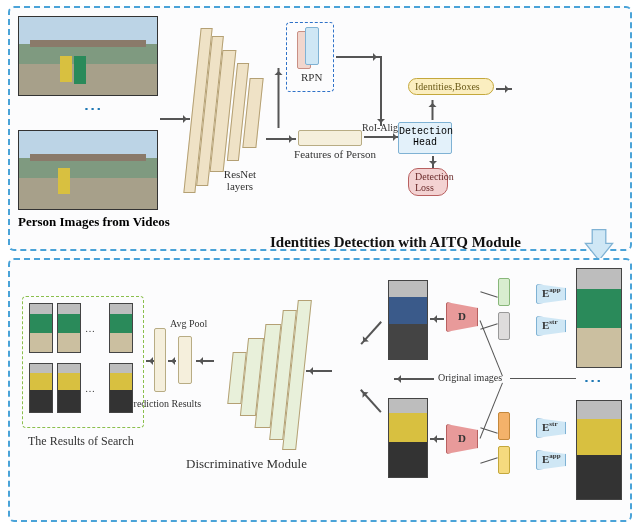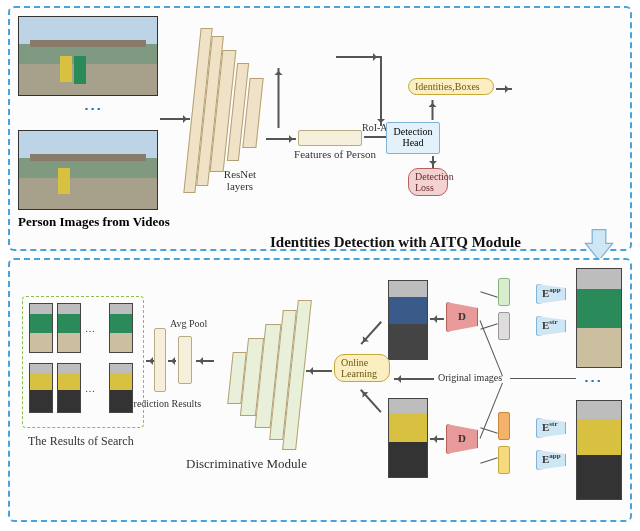--- a/index.html
+++ b/index.html
@@ -94,33 +94,38 @@
     <div class="layer" style="left:12px; top:8px; width:12px; height:150px;"></div>
     <div class="layer" style="left:24px; top:22px; width:14px; height:122px;"></div>
     <div class="layer" style="left:40px; top:35px; width:12px; height:98px;"></div>
     <div class="layer" style="left:54px; top:50px; width:14px; height:70px;"></div>
   </div>
   <div class="small-label" style="left:200px; top:160px; width:60px; white-space:pre;text-align:center;">ResNet
 layers</div>
 
   <div class="arrow" style="left:256px; top:130px; width:30px;"></div>
 
+  <div class="minibox rpn-box" style="left:276px; top:14px; width:48px; height:70px;">
+    <div class="block pinkish" style="left:10px; top:8px; width:14px; height:38px;"></div>
+    <div class="block bluish" style="left:18px; top:4px; width:14px; height:38px;"></div>
+    <div class="small-label" style="left:14px; top:48px;">RPN</div>
+  </div>
 
   <div class="arrow down" style="left:268px; top:60px; height:60px; transform:rotate(180deg);"></div>
 
   <div class="arrow" style="left:326px; top:48px; width:44px;"></div>
   <div class="arrow down" style="left:370px; top:48px; height:70px;"></div>
 
   <div class="block lbeige" style="left:288px; top:122px; width:64px; height:16px;"></div>
   <div class="small-label" style="left:280px; top:140px; width:90px;">Features of Person</div>
 
   <div class="arrow" style="left:354px; top:128px; width:36px;"></div>
   <div class="small-text" style="left:352px; top:114px;">RoI-Align</div>
 
-  <div class="det-head" style="left:376px; top:114px;">Detection
+  <div class="det-head" style="left:388px; top:114px;font-family:Liberation Mono, monospace;">Detection
 Head</div>
 
   <div class="rounded-tag tag-identities" style="left:398px; top:70px; width:86px;">Identities,Boxes</div>
   <div class="arrow down" style="left:422px; top:92px; height:20px; transform:rotate(180deg);"></div>
   <div class="arrow" style="left:486px; top:80px; width:16px;"></div>
 
   <div class="rounded-tag tag-loss" style="left:398px; top:160px; width:40px; white-space:pre;">Detection
 Loss</div>
   <div class="arrow down" style="left:422px; top:148px; height:12px;"></div>
 
@@ -176,22 +181,20 @@
   <div class="crop" style="left:378px; top:20px; width:40px; height:80px;">
       <div class="body blue"></div>
     </div>
   <div class="crop" style="left:378px; top:138px; width:40px; height:80px;">
       <div class="body yellow"></div>
     </div>
 
   <div class="arrow left" style="left:420px; top:58px; width:14px;"></div>
   <div class="arrow left" style="left:420px; top:178px; width:14px;"></div>
 
-  <div class="rounded-tag tag-online" style="left:324px; top:94px; width:56px; white-space:pre;">Online
-Learning</div>
   <div class="arrow left" style="left:346px; top:72px; width:30px; transform:rotate(-48deg);"></div>
   <div class="arrow left" style="left:346px; top:140px; width:30px; transform:rotate(48deg);"></div>
 
   <div class="small-text" style="left:428px; top:112px;">Original images</div>
   <div class="arrow left" style="left:384px; top:118px; width:40px;"></div>
   <div class="origline" style="left:500px; top:118px; width:66px;"></div>
 
   <div class="arrow left" style="left:296px; top:110px; width:26px;"></div>
   <div class="cnn-tower" style="left:206px; top:40px; width:90px; height:160px;">
     <div class="layer" style="left:74px; top:0px; width:14px; height:150px; background:#e8f0da;"></div>

